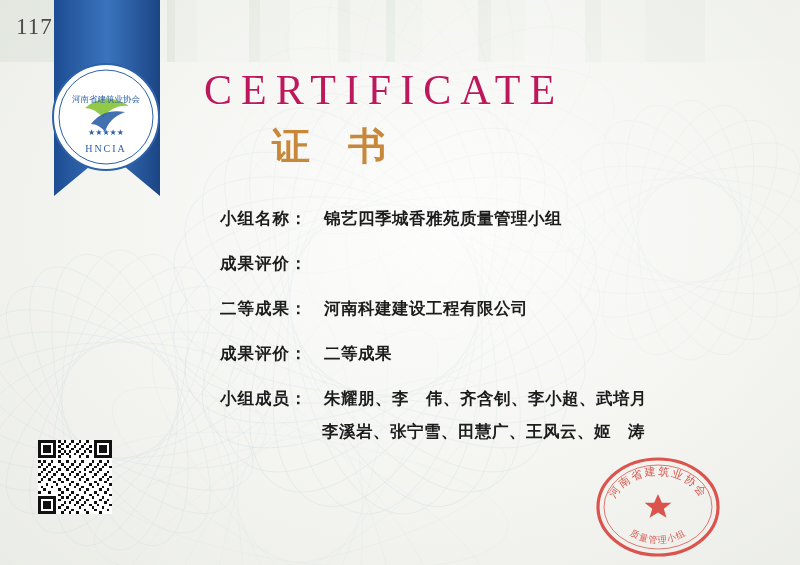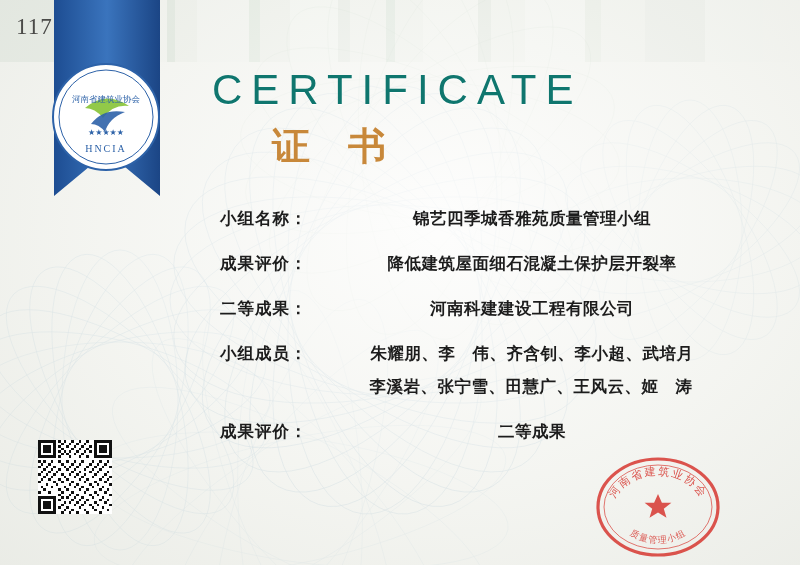--- a/index.html
+++ b/index.html
@@ -71,26 +71,26 @@
     left: 16px;
     top: 14px;
     font-size: 23px;
     letter-spacing: 1px;
     color: #4a4a48;
     font-family: "Liberation Serif", serif;
   }
 
   .title-en {
     position: absolute;
-    left: 212px;
+    left: 204px;
     top: 66px;
     font-size: 42px;
     letter-spacing: 9px;
-    color: #0f766e;
-    font-family: Liberation Sans, sans-serif;
+    color: #be185d;
+    font-family: Liberation Serif, serif;
     font-weight: 400;
     text-shadow: 0 1px 0 rgba(255,255,255,0.8);
   }
   .title-cn {
     position: absolute;
     left: 272px;
     top: 121px;
     font-size: 38px;
     letter-spacing: 38px;
     font-weight: bold;
@@ -116,21 +116,20 @@
     flex: 0 0 104px;
     font-weight: bold;
     letter-spacing: 1px;
     font-family: "DejaVu Sans", sans-serif;
   }
   .field-value {
     flex: 1;
     font-weight: bold;
     letter-spacing: 0.5px;
     font-family: Liberation Mono, monospace;
-    text-align: center;
   }
   .field-value .line2 {
     display: block;
     margin-top: 11px;
     margin-left: -2px;
   }
 
   .qr {
     position: absolute;
     left: 38px;
@@ -297,33 +296,32 @@
   <div class="title-en">CERTIFICATE</div>
   <div class="title-cn">证书</div>
 
   <div class="fields" id="fields">
       <div class="field-row">
         <div class="field-label">小组名称：</div>
         <div class="field-value"><span>锦艺四季城香雅苑质量管理小组</span></div>
       </div>
       <div class="field-row">
         <div class="field-label">成果评价：</div>
-        <div class="field-value"><span>降低建筑屋面细石混凝土保护层开裂率</span></div>
       </div>
       <div class="field-row">
         <div class="field-label">二等成果：</div>
         <div class="field-value"><span>河南科建建设工程有限公司</span></div>
       </div>
       <div class="field-row">
+        <div class="field-label">成果评价：</div>
+        <div class="field-value"><span>二等成果</span></div>
+      </div>
+      <div class="field-row">
         <div class="field-label">小组成员：</div>
         <div class="field-value"><span>朱耀朋、李　伟、齐含钊、李小超、武培月</span><span class="line2">李溪岩、张宁雪、田慧广、王风云、姬　涛</span></div>
-      </div>
-      <div class="field-row">
-        <div class="field-label">成果评价：</div>
-        <div class="field-value"><span>二等成果</span></div>
       </div>
     </div>
 
   <svg class="qr" viewBox="0 0 29 29" shape-rendering="crispEdges">
     <rect width="29" height="29" fill="#ffffff"></rect>
     <g fill="#111111">
       <rect x="0" y="0" width="7" height="1"></rect>
         <rect x="0" y="6" width="7" height="1"></rect>
       <rect x="0" y="0" width="1" height="7"></rect>
         <rect x="6" y="0" width="1" height="7"></rect>

